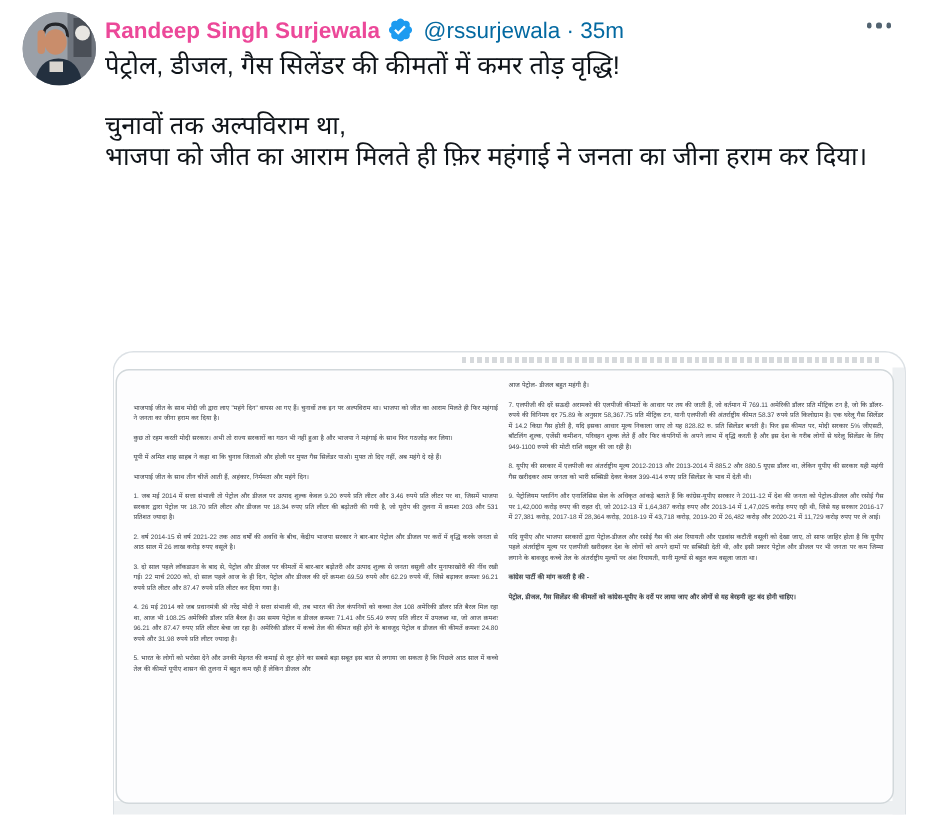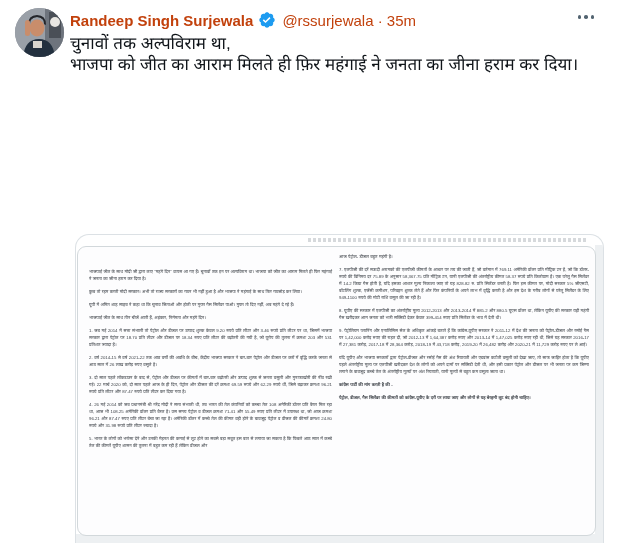--- a/index.html
+++ b/index.html
@@ -10,23 +10,23 @@
     -webkit-font-smoothing:antialiased;
   }
   .tweet{position:relative;width:617px;height:543px;}
   .avatar{
     position:absolute;left:15px;top:8px;width:49px;height:49px;
     border-radius:50%;overflow:hidden;background:#8d939b;cursor:pointer;
   }
   .avatar svg{display:block;}
   .content{margin-left:70px;margin-right:18px;padding-top:10px;}
   .header-row{display:flex;align-items:center;gap:4px;height:20px;white-space:nowrap;}
-  .name{font-weight:700;font-size:15px;color:#c2410c;}
+  .name{font-weight:700;font-size:15px;color:#ec4899;}
   .badge{flex:0 0 auto;display:inline-flex;margin-left:1px;}
-  .handle{font-size:15px;color:#c2410c;margin-left:2px;}
+  .handle{font-size:15px;color:#0369a1;margin-left:2px;}
   .more-btn{
     position:absolute;right:20px;top:12px;display:flex;gap:3px;align-items:center;
     padding:3px;cursor:pointer;
   }
   .more-btn i{width:3.5px;height:3.5px;border-radius:50%;background:#536471;display:block;}
   .body-text{margin-top:3px;}
   .tw-p{
     font-size:17px;line-height:21px;color:#0f1419;margin:0 0 19px 0;
     white-space:pre-line;
   }
@@ -88,20 +88,21 @@
       <span class="badge">
         <svg width="18" height="18" viewBox="0 0 24 24">
           <path fill="#1d9bf0" d="M22.25 12c0-1.43-.88-2.67-2.19-3.34.46-1.39.2-2.9-.81-3.91s-2.52-1.27-3.91-.81c-.66-1.31-1.91-2.19-3.34-2.19s-2.67.88-3.33 2.19c-1.4-.46-2.91-.2-3.92.81s-1.26 2.52-.8 3.91c-1.31.67-2.2 1.91-2.2 3.34s.89 2.67 2.2 3.34c-.46 1.39-.21 2.9.8 3.91s2.52 1.26 3.91.81c.67 1.31 1.91 2.19 3.34 2.19s2.68-.88 3.34-2.19c1.39.45 2.9.2 3.91-.81s1.27-2.52.81-3.91c1.31-.67 2.19-1.91 2.19-3.34z"></path>
           <path fill="#ffffff" d="M9.998 16.15l-3.64-3.64 1.414-1.414 2.226 2.226 5.226-5.226 1.414 1.414z"></path>
         </svg>
       </span>
       <span class="handle">@rssurjewala · 35m</span>
     </div>
 
     <div class="body-text">
+        <div class="tw-p">पेट्रोल, डीजल, गैस सिलेंडर की कीमतों में कमर तोड़ वृद्धि!</div>
         <div class="tw-p">चुनावों तक अल्पविराम था,
 भाजपा को जीत का आराम मिलते ही फ़िर महंगाई ने जनता का जीना हराम कर दिया।</div>
       </div>
   </div>
 
   <div class="attachment">
     <div class="cropped-line"></div>
     <div class="att-gray-right"></div>
     <div class="att-gray-bottom"></div>
     <div class="page">

